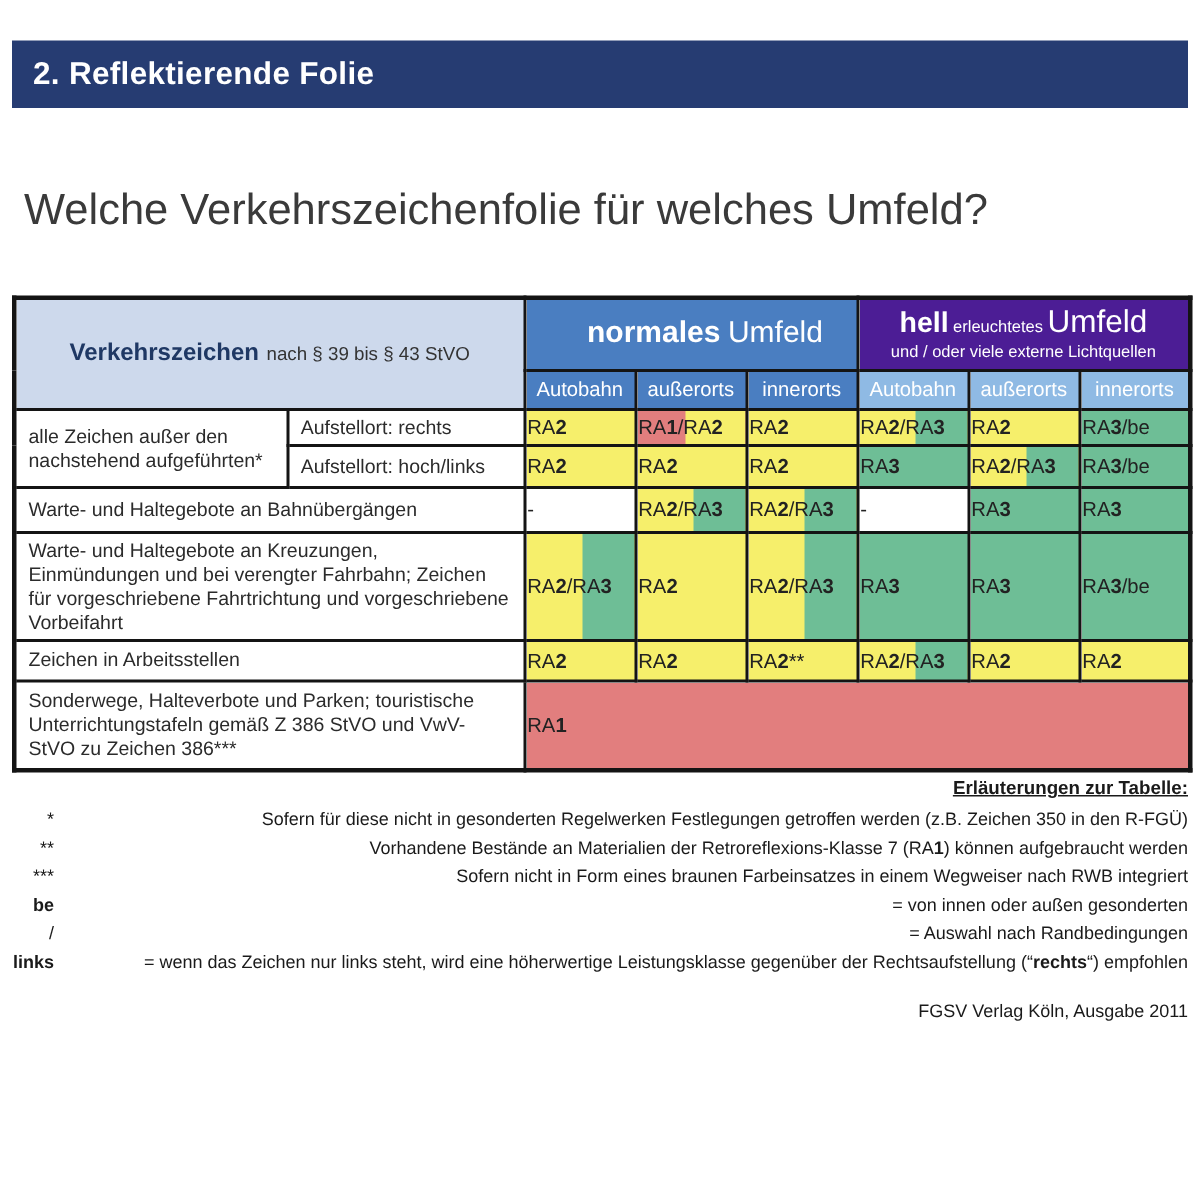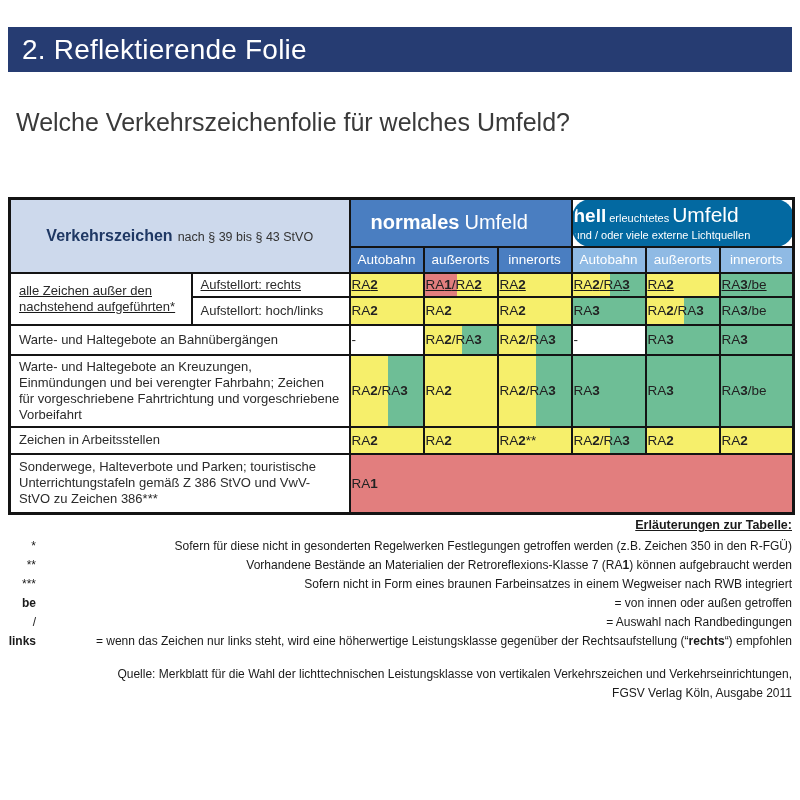--- a/index.html
+++ b/index.html
@@ -4,48 +4,48 @@
 <style>
   html,body{margin:0;padding:0;}
   body{
     width:800px;height:800px;background:#ffffff;position:relative;
     font-family:"Liberation Sans","DejaVu Sans",sans-serif;color:#1a1a1a;
     overflow:hidden;
   }
   
   .title-bar{
     position:absolute;left:8px;top:27px;width:770px;height:45px;
-    background:#263C72;color:#ffffff;font-weight:normal;font-size:28px;
+    background:#263C72;color:#ffffff;font-weight:bold;font-size:21px;
     line-height:45px;padding-left:14px;letter-spacing:0.2px;
   }
   
   .question{
-    position:absolute;left:16px;top:108px;font-size:25px;color:#3a3a3a;
+    position:absolute;left:16px;top:124px;font-size:29px;color:#3a3a3a;
   }
   
   table.main{
     position:absolute;left:8px;top:197px;width:784px;
     border-collapse:collapse;table-layout:fixed;
     border:3px solid #141414;
   }
   table.main td{border:2px solid #141414;overflow:hidden;}
   td.hdr{border-color:#203864;}
   tr.h-grp{height:48px;} tr.h-sub{height:26px;}
-  tr.r1{height:18px;text-decoration:underline;} tr.r2{height:28px;} tr.r3{height:30px;}
+  tr.r1{height:18px;} tr.r2{height:28px;} tr.r3{height:30px;}
   tr.r4{height:64px;} tr.r5{height:27px;} tr.r6{height:60px;}
 
   td.corner{background:#CDD9EC;text-align:center;vertical-align:middle;}
   .corner-bold{font-weight:bold;font-size:16px;color:#1F3864;}
   .corner-rest{font-size:12.5px;color:#333333;margin-left:5px;margin-top:36px;}
 
-  td.grp-n{background:#4A7EC1;color:#ffffff;text-align:left;vertical-align:middle;padding-left:20px;}
+  td.grp-n{background:#4A7EC1;color:#ffffff;text-align:center;vertical-align:middle;padding-left:20px;}
   .grp-n-bold{font-weight:bold;font-size:20px;}
   .grp-n-rest{font-size:20px;margin-left:5px;}
 
-  td.grp-h{background:#0369a1;color:#ffffff;text-align:left;vertical-align:middle;border-radius:19px;}
+  td.grp-h{background:#4c1d95;color:#ffffff;text-align:center;vertical-align:middle;}
   .grp-h-line1{line-height:22px;}
   .grp-h-bold{font-weight:bold;font-size:19px;}
   .grp-h-small{font-size:11px;margin:0 3px;}
   .grp-h-big{font-size:21px;}
   .grp-h-sub{font-size:11px;line-height:12px;}
 
   td.sh{color:#ffffff;text-align:center;vertical-align:middle;font-size:13.5px;}
   td.sh.n{background:#4A7EC1;}
   td.sh.h{background:#8FBAE4;}
 
@@ -181,28 +181,27 @@
   <div class="fn">
     <span class="m">**</span>
     <span class="t"><span>Vorhandene Bestände an Materialien der Retroreflexions-Klasse 7 (RA</span><b>1</b><span>) können aufgebraucht werden</span></span>
   </div>
   <div class="fn">
     <span class="m">***</span>
     <span class="t">Sofern nicht in Form eines braunen Farbeinsatzes in einem Wegweiser nach RWB integriert</span>
   </div>
   <div class="fn">
     <span class="m bm">be</span>
-    <span class="t">= von innen oder außen getroffen</span>
+    <span class="t">= von innen oder außen gesonderten</span>
   </div>
   <div class="fn">
     <span class="m">/</span>
     <span class="t">= Auswahl nach Randbedingungen</span>
   </div>
   <div class="fn">
     <span class="m bm">links</span>
     <span class="t"><span>= wenn das Zeichen nur links steht, wird eine höherwertige Leistungsklasse gegenüber der Rechtsaufstellung (“</span><b>rechts</b><span>“) empfohlen</span></span>
   </div>
 
   <div class="source">
-    <div>Quelle: Merkblatt für die Wahl der lichttechnischen Leistungsklasse von vertikalen Verkehrszeichen und Verkehrseinrichtungen,</div>
     <div>FGSV Verlag Köln, Ausgabe 2011</div>
   </div>
 </div>
 
 </body></html>

